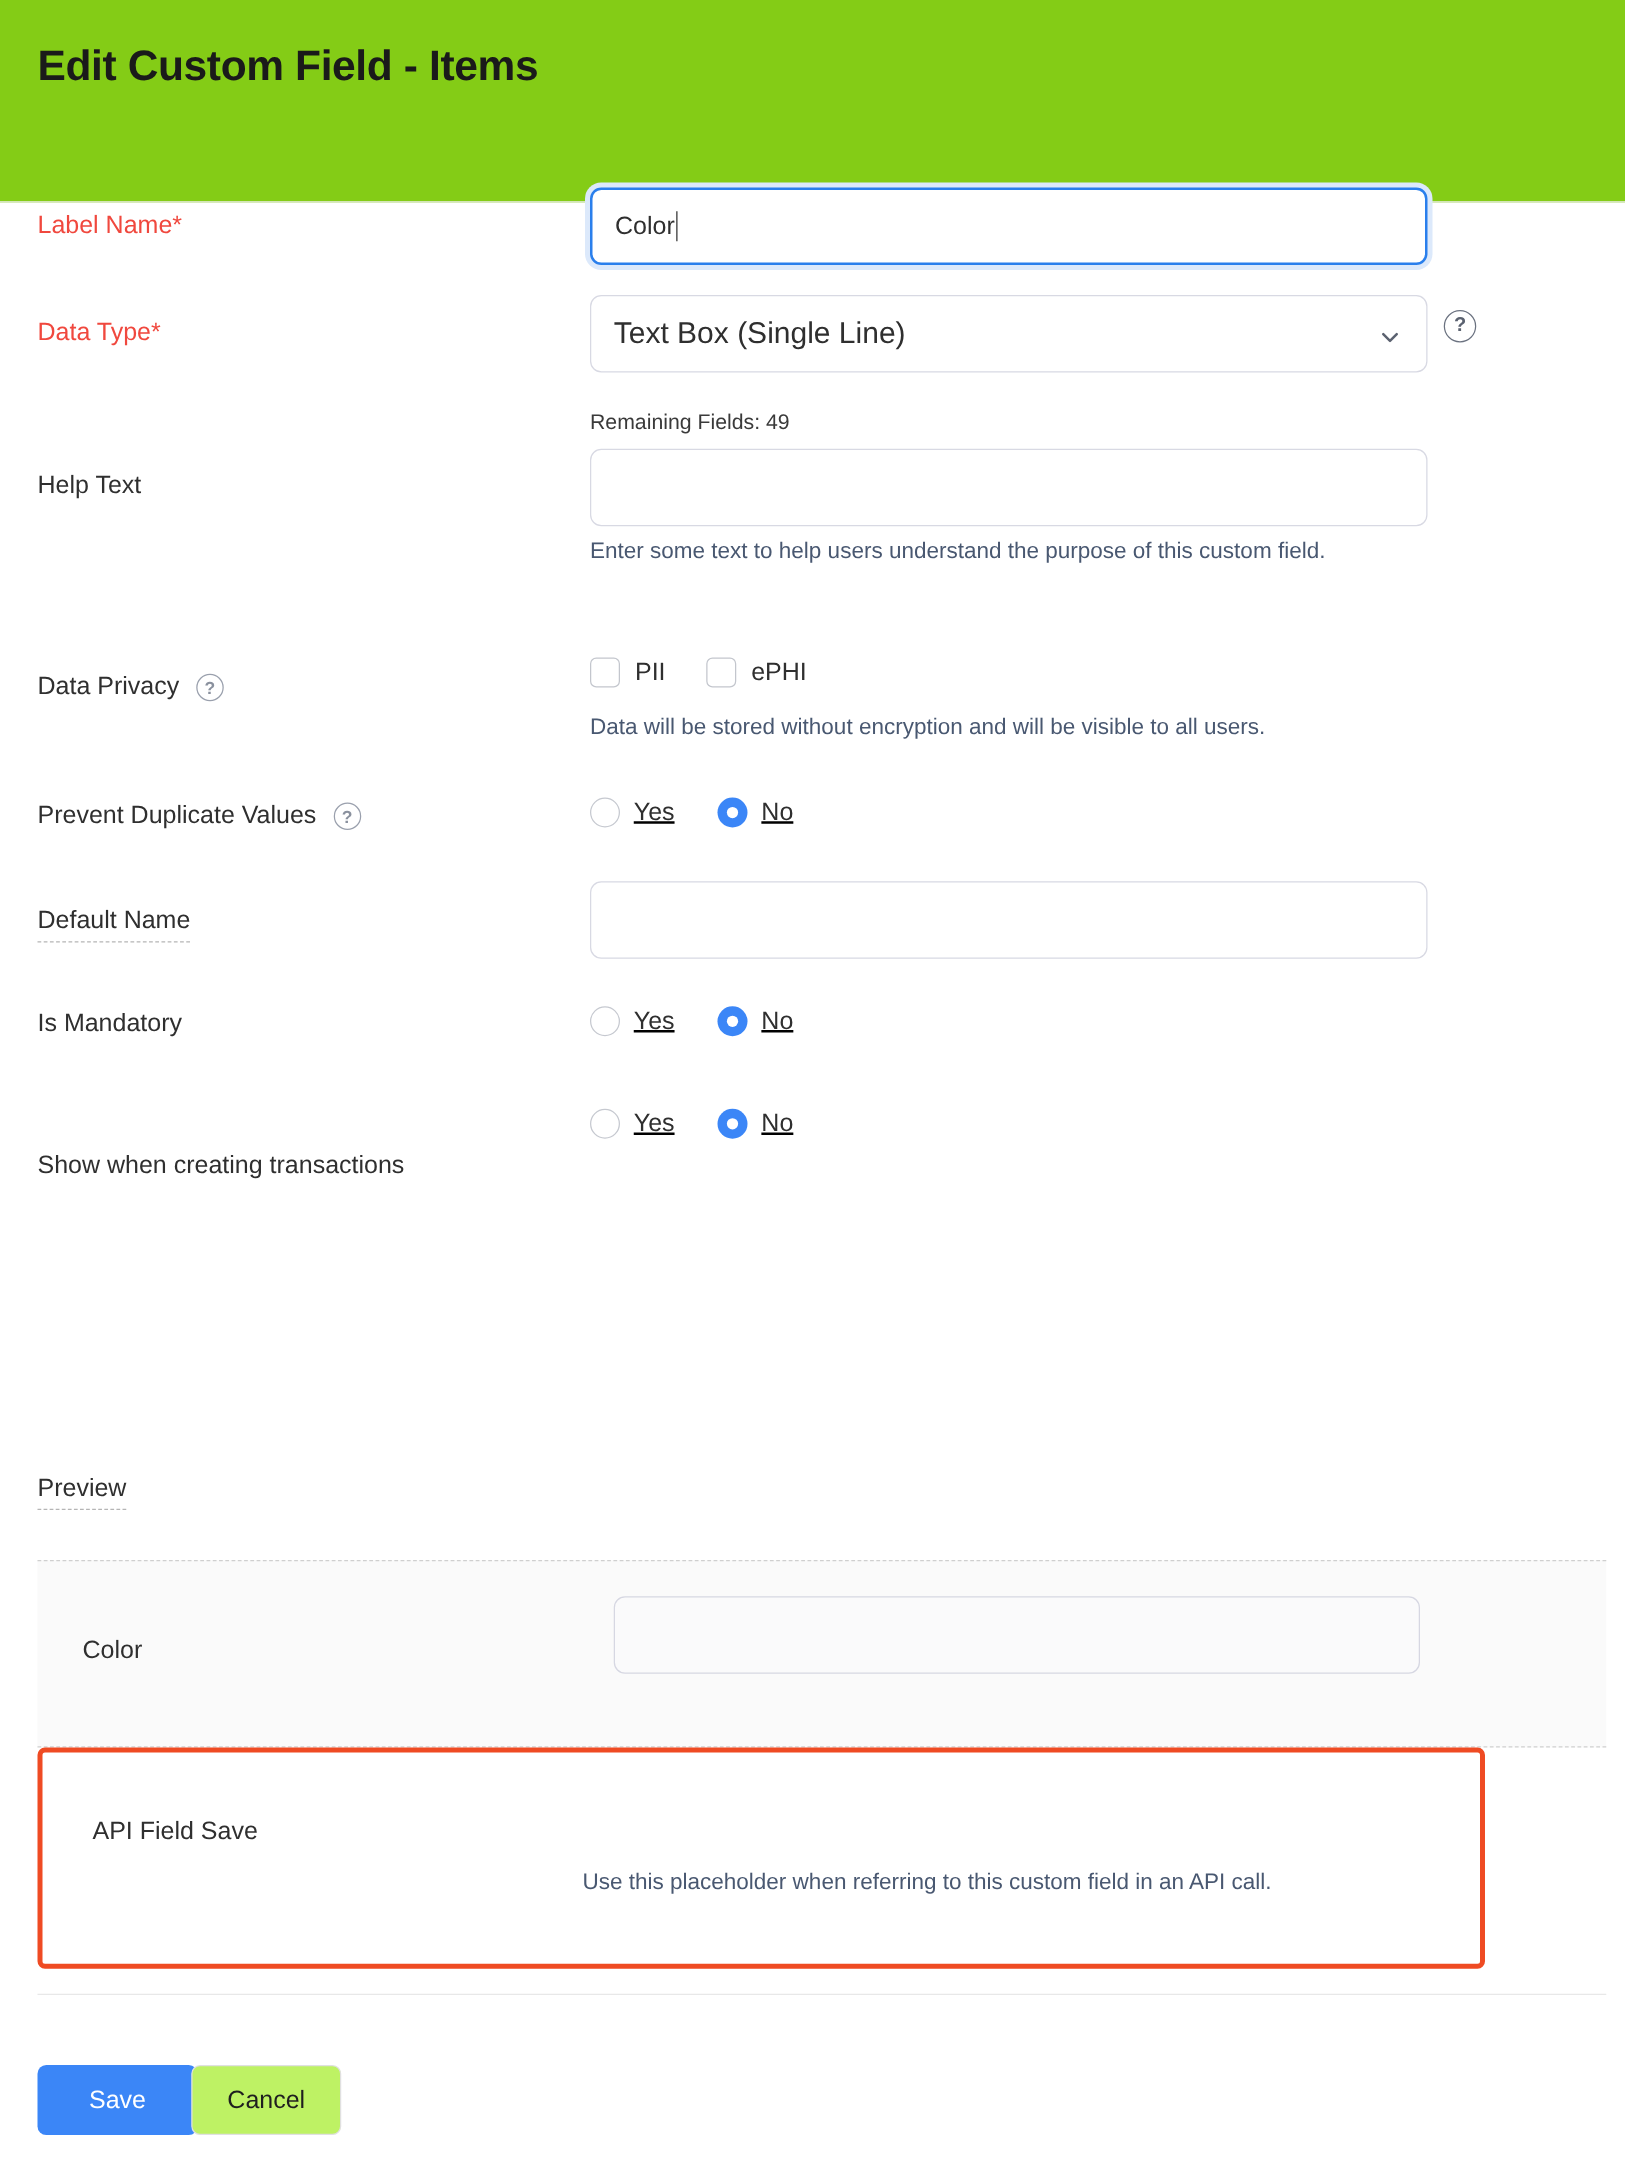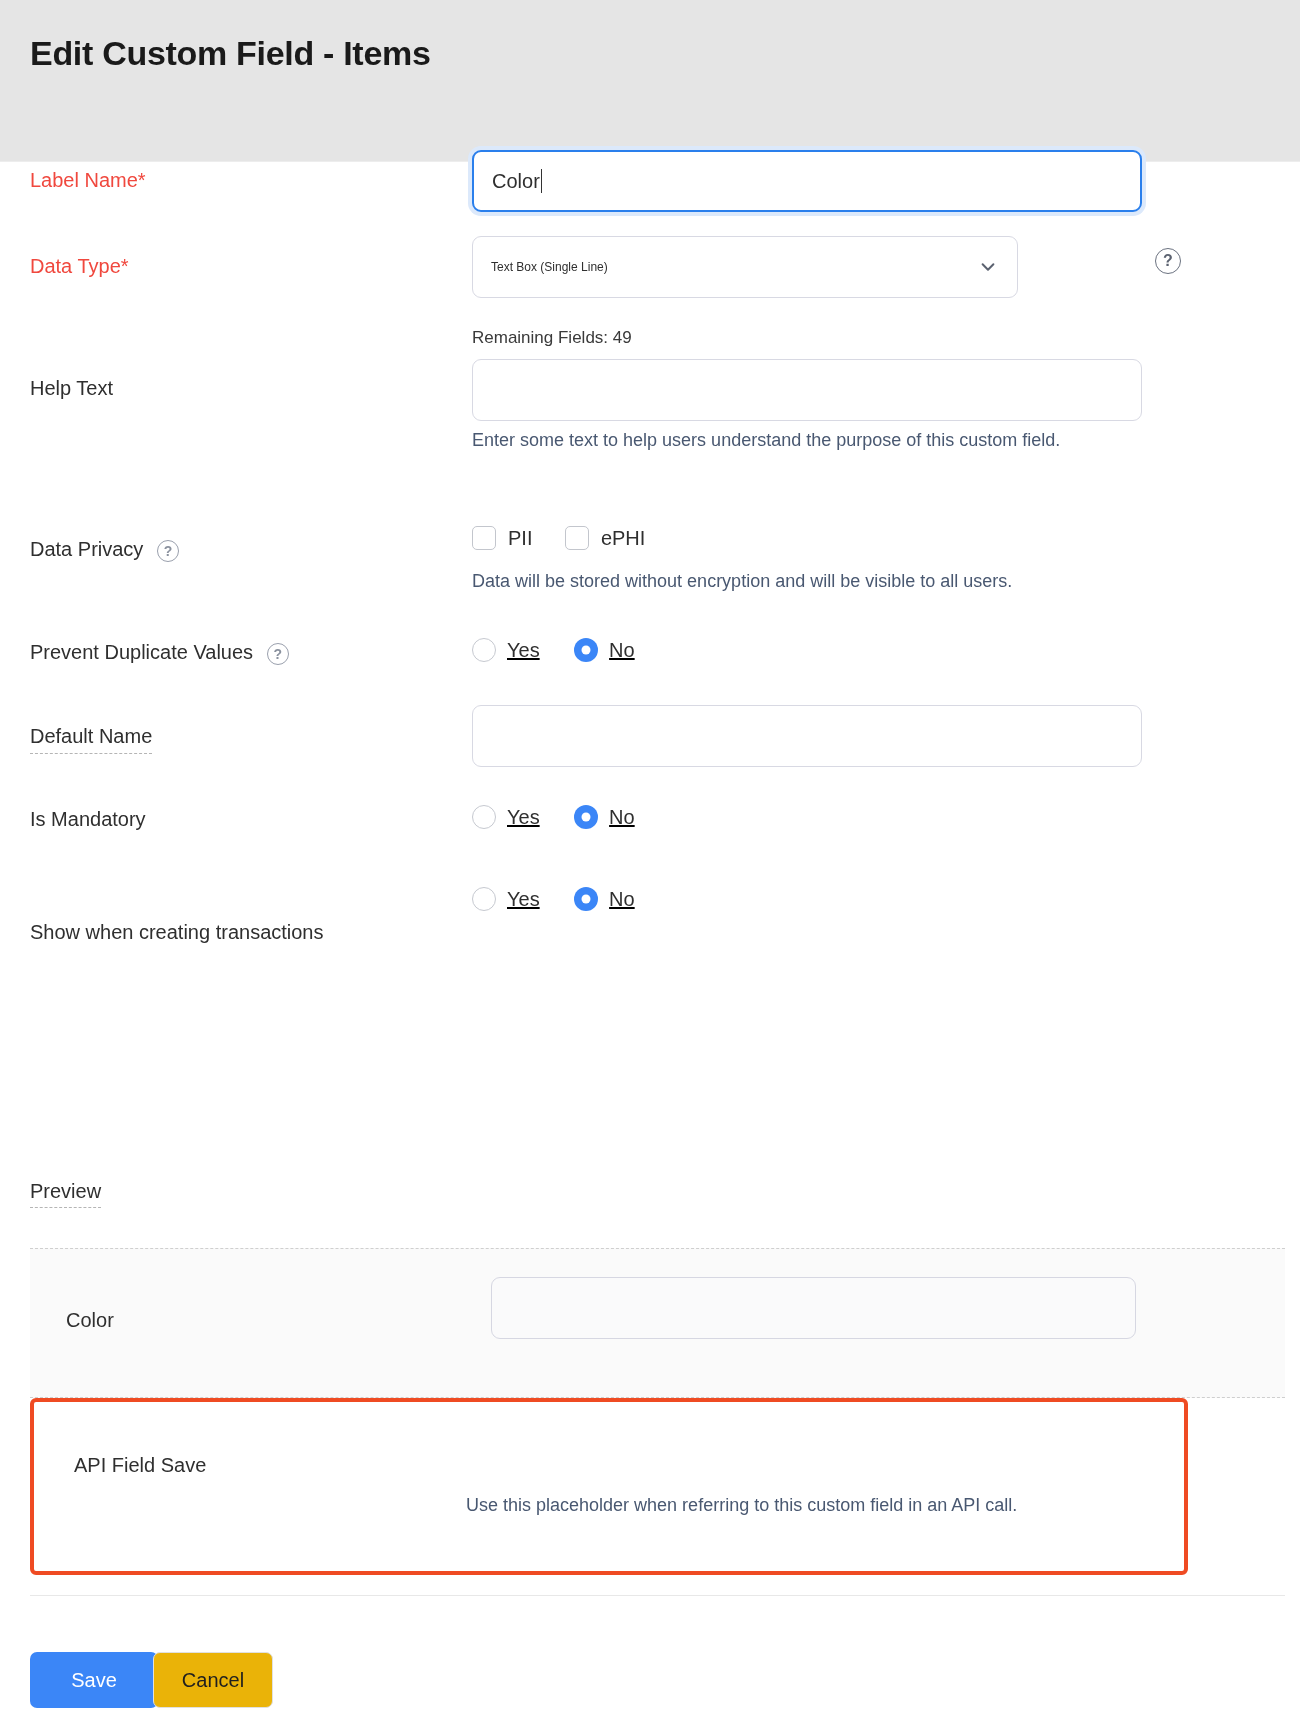--- a/index.html
+++ b/index.html
@@ -9,21 +9,21 @@
     background: #ffffff;
     font-family: "Liberation Sans", sans-serif;
     -webkit-font-smoothing: antialiased;
   }
 
   .page { position: relative; width: 1300px; height: 1734px; overflow: hidden; }
 
   
   .header {
     position: absolute; left: 0; top: 0; width: 1300px; height: 162px;
-    border-bottom: 1px solid #ededed; background: #e5e5e5;
+    border-bottom: 1px solid #ededed; background: #84cc16;
   }
   .header-title {
     position: absolute; left: 30px; top: 34px;
     font-size: 34px; font-weight: 700; color: #1a1a1a; letter-spacing: -0.3px;
   }
 
   
   .form { position: absolute; left: 0; top: 126px; width: 1300px; }
 
   .row { position: relative; }
@@ -50,23 +50,23 @@
   .input.focused {
     border: 2px solid #2a7fec;
     box-shadow: 0 0 0 4px #dce9fb;
   }
   .caret {
     display: inline-block; width: 1px; height: 24px; background: #333;
     margin-left: 1px;
   }
 
   .select {
-    width: 546px; height: 62px;
+    width: 670px; height: 62px;
     border: 1px solid #d8d9e3; border-radius: 9px; background: #fff;
-    font-size: 12px; color: #2f2f2f;
+    font-size: 24px; color: #2f2f2f;
     padding: 0 18px; display: flex; align-items: center;
     position: relative;
   }
   .chev {
     position: absolute; right: 20px; top: 50%; transform: translateY(-50%);
     width: 18px; height: 18px;
   }
 
   .hint {
     font-size: 18px; color: #495871; line-height: 36px; max-width: 660px;
@@ -156,21 +156,21 @@
   }
   .btn {
     position: absolute; top: 1652px; height: 56px; border-radius: 7px;
     font-size: 20px; display: flex; align-items: center; justify-content: center;
     cursor: pointer; border: 1px solid transparent;
   }
   .btn-save {
     left: 30px; width: 128px; background: #3b86f7; color: #fff; border: none;
   }
   .btn-cancel {
-    left: 153px; width: 120px; background: #eab308; color: #1f1f1f;
+    left: 153px; width: 120px; background: #bef264; color: #1f1f1f;
     border: 1px solid #e0e0e0;
   }
 </style>
 </head>
 <body>
 
 <div class="page">
 
   <div class="header">
     <div class="header-title">Edit Custom Field - Items</div>

